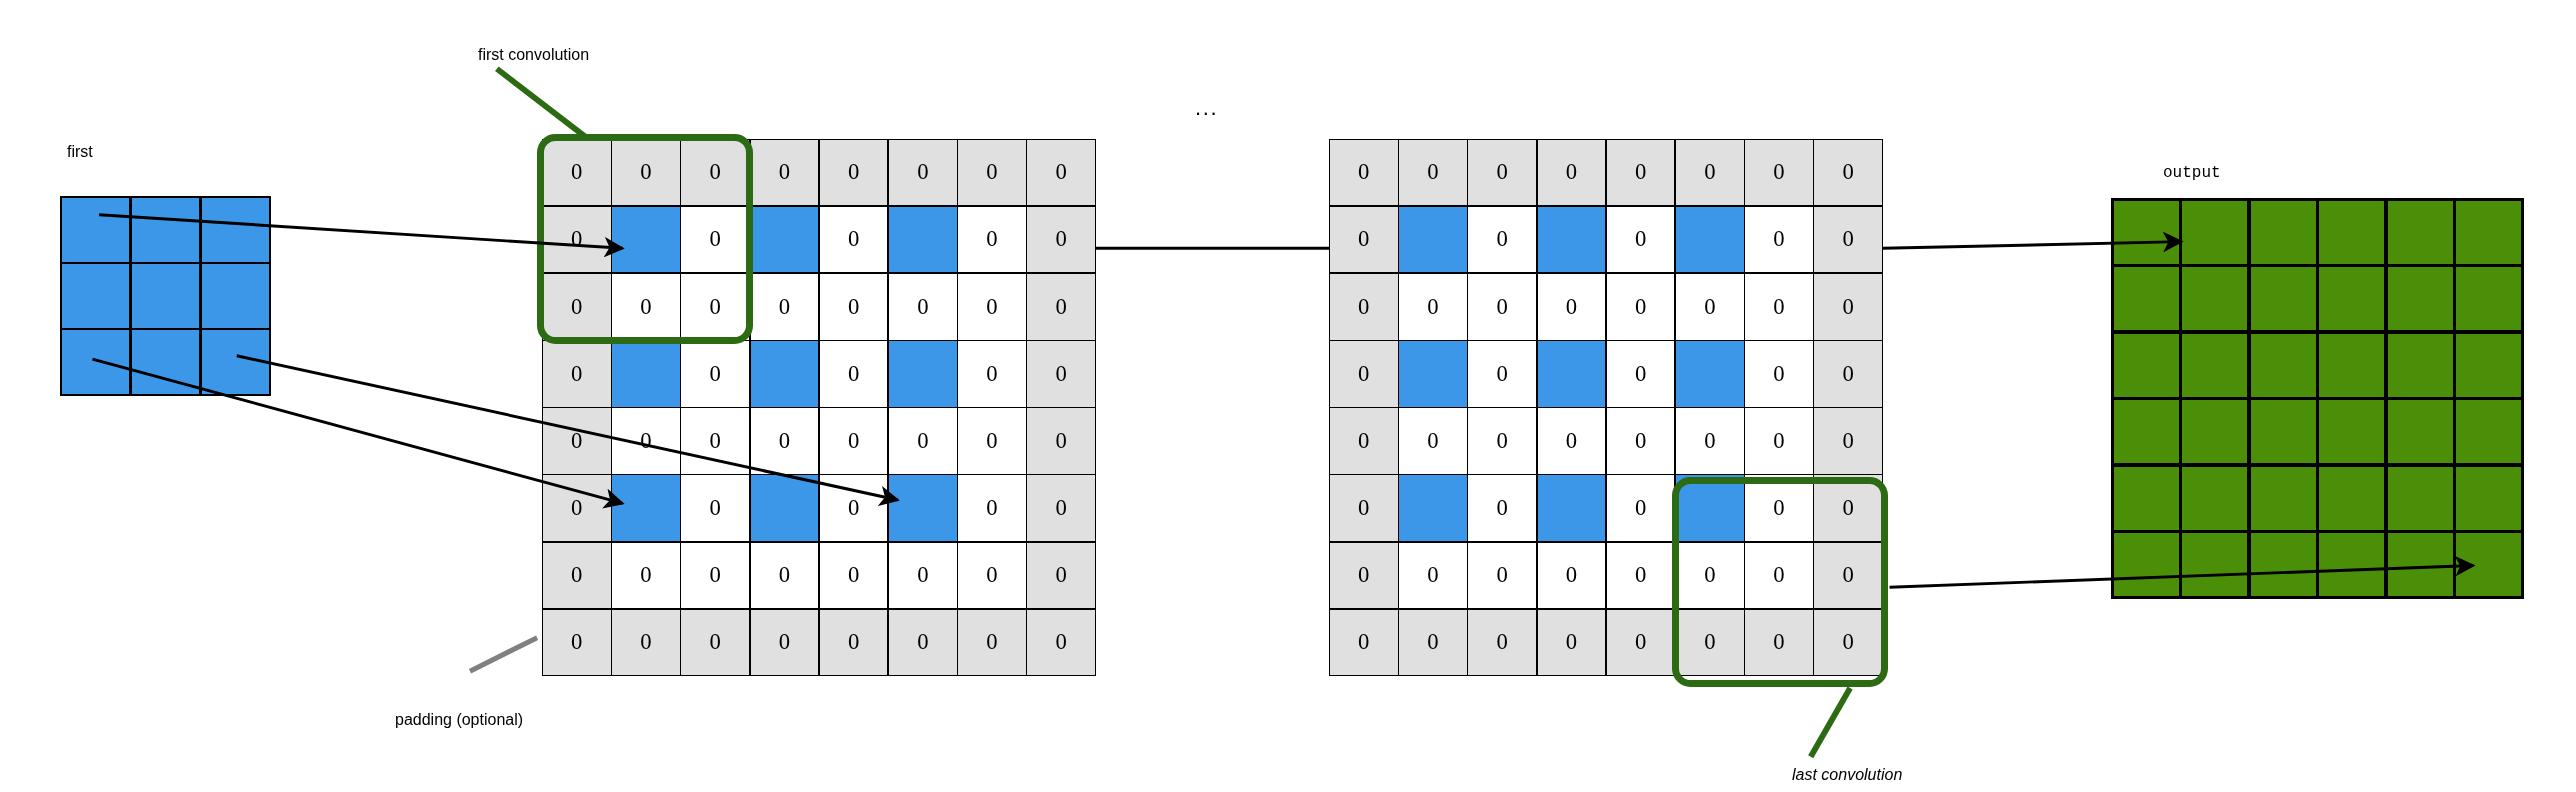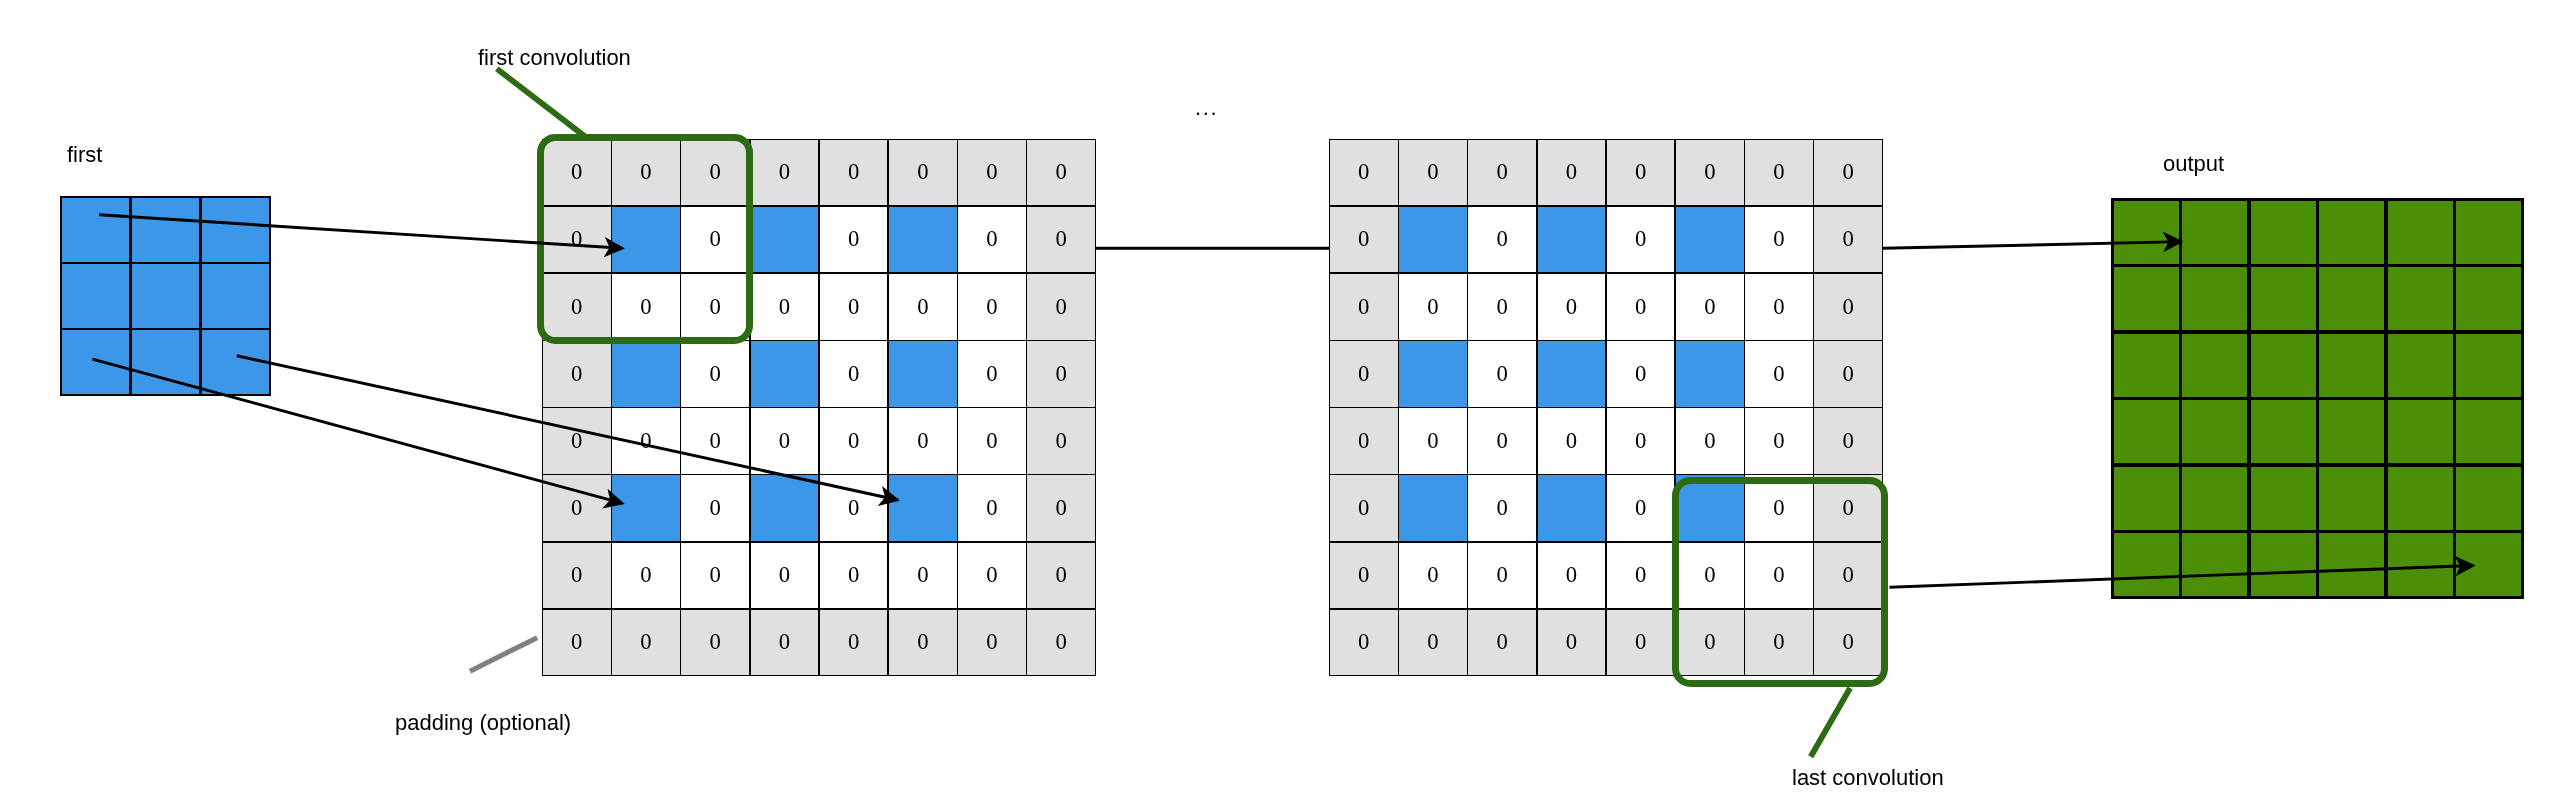--- a/index.html
+++ b/index.html
@@ -13,21 +13,21 @@
     height: 792px;
     background: #ffffff;
     border-radius: 22px;
     overflow: hidden;
     font-family: "Liberation Sans", sans-serif;
   }
 
   .label {
     position: absolute;
     font-family: "Liberation Sans", sans-serif;
-    font-size: 22px;
+    font-size: 16px;
     color: #000000;
     white-space: nowrap;
     line-height: 1;
   }
 
   
   #input-grid {
     position: absolute;
     left: 60px;
     top: 196px;
@@ -107,23 +107,23 @@
     position: absolute;
     left: 0; top: 0;
     width: 2576px;
     height: 792px;
     pointer-events: none;
   }
 
   
   #label-input       { left: 67px;   top: 144px; }
   #label-first-conv  { left: 478px;  top: 47px;  }
-  #label-output      { left: 2163px; top: 153px; }
+  #label-output      { left: 2163px; top: 165px; font-family: Liberation Mono, monospace; }
   #label-padding     { left: 395px;  top: 712px; }
-  #label-last-conv   { left: 1792px; top: 767px; }
+  #label-last-conv   { left: 1792px; top: 767px; font-style: italic; }
   #label-ellipsis    { left: 1195px; top: 97px; font-size: 22px; letter-spacing: 1.7px; }
 </style>
 </head>
 <body>
 
 <div id="canvas">
 
   <div class="label" id="label-input">first</div>
 
   <div class="label" id="label-first-conv">first convolution</div>

